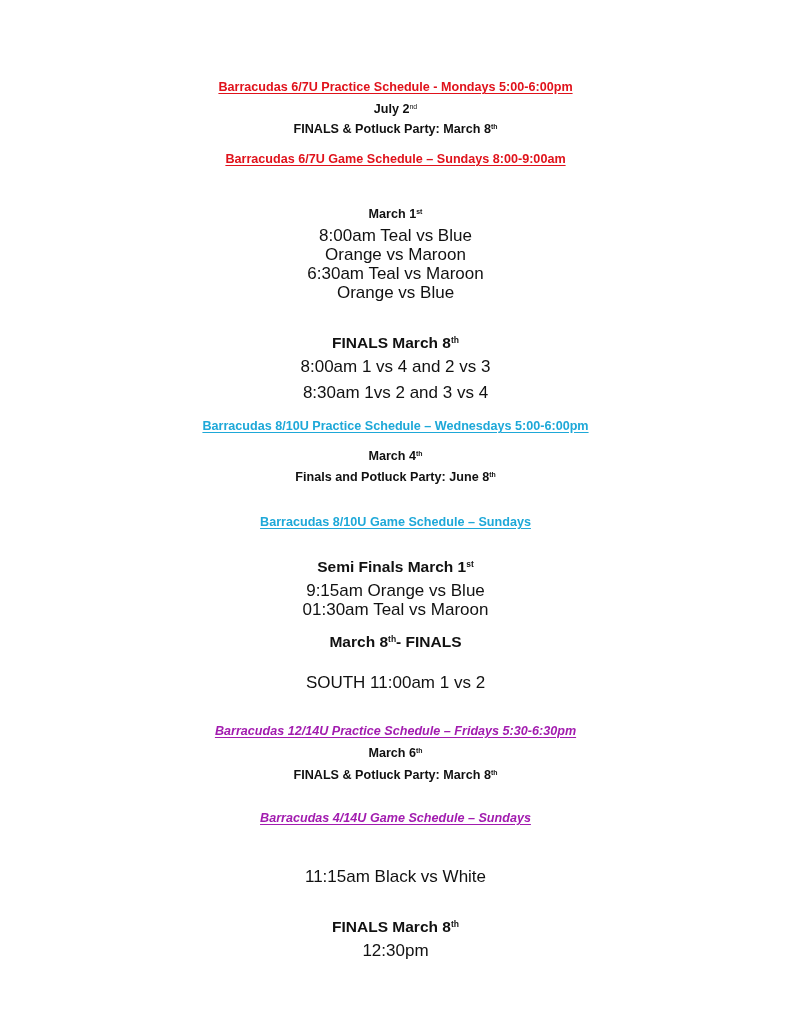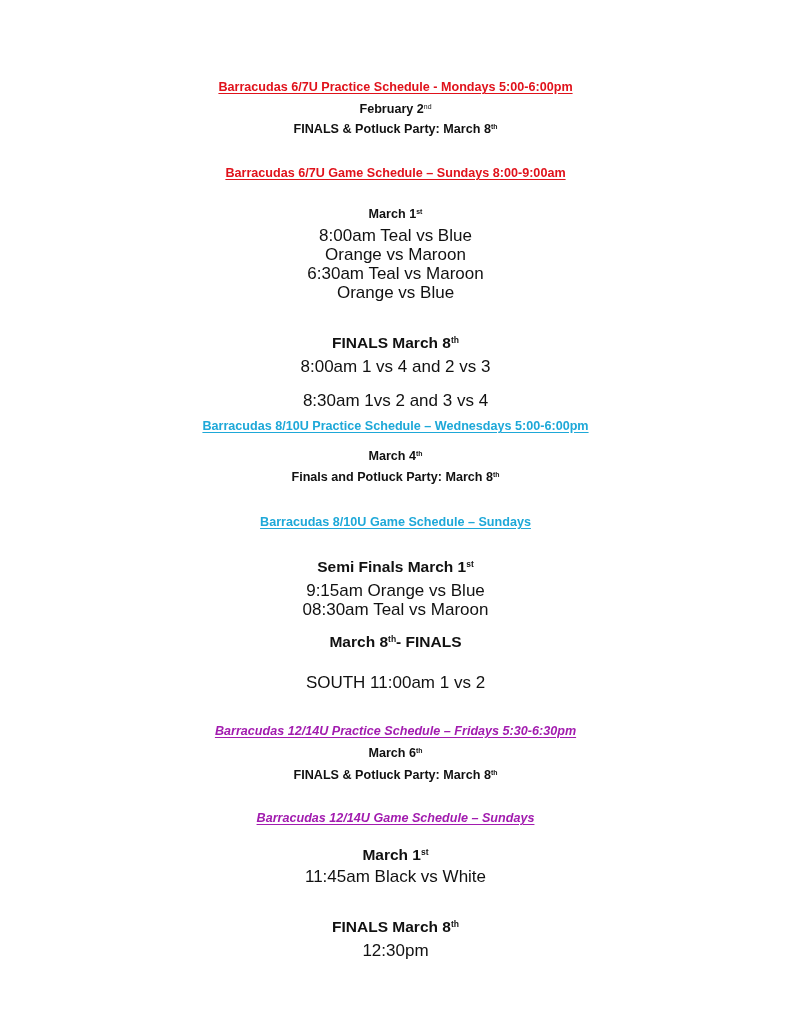--- a/index.html
+++ b/index.html
@@ -22,47 +22,46 @@
     .reg { font-size: 17px; font-weight: normal; }
     sup { font-size: 0.55em; vertical-align: 0.6em; line-height: 0; }
     .plain { font-weight: normal; }
   </style>
 </head>
 <body>
 
 <div class="page">
 
   <div class="line hdr red" style="top:69px">Barracudas 6/7U Practice Schedule - Mondays 5:00-6:00pm</div>
-  <div class="line bold" style="top:91px"><span>February 2</span><sup class="plain">nd</sup></div>
+  <div class="line bold" style="top:91px"><span>July 2</span><sup class="plain">nd</sup></div>
   <div class="line bold" style="top:111px"><span>FINALS &amp; Potluck Party: March 8</span><sup>th</sup></div>
 
-  <div class="line hdr red" style="top:155px">Barracudas 6/7U Game Schedule – Sundays 8:00-9:00am</div>
+  <div class="line hdr red" style="top:141px">Barracudas 6/7U Game Schedule – Sundays 8:00-9:00am</div>
   <div class="line bold" style="top:196px"><span>March 1</span><sup>st</sup></div>
   <div class="line reg" style="top:215px">8:00am Teal vs Blue</div>
   <div class="line reg" style="top:234px">Orange vs Maroon</div>
   <div class="line reg" style="top:253px">6:30am Teal vs Maroon</div>
   <div class="line reg" style="top:272px">Orange vs Blue</div>
   <div class="line big" style="top:323px"><span>FINALS March 8</span><sup>th</sup></div>
   <div class="line reg" style="top:346px">8:00am 1 vs 4 and 2 vs 3</div>
-  <div class="line reg" style="top:380px">8:30am 1vs 2 and 3 vs 4</div>
+  <div class="line reg" style="top:372px">8:30am 1vs 2 and 3 vs 4</div>
 
   <div class="line hdr blue" style="top:408px">Barracudas 8/10U Practice Schedule – Wednesdays 5:00-6:00pm</div>
   <div class="line bold" style="top:438px"><span>March 4</span><sup>th</sup></div>
-  <div class="line bold" style="top:459px"><span>Finals and Potluck Party: March 8</span><sup>th</sup></div>
+  <div class="line bold" style="top:459px"><span>Finals and Potluck Party: June 8</span><sup>th</sup></div>
 
   <div class="line hdr blue" style="top:504px">Barracudas 8/10U Game Schedule – Sundays</div>
   <div class="line big" style="top:547px"><span>Semi Finals March 1</span><sup>st</sup></div>
   <div class="line reg" style="top:570px">9:15am Orange vs Blue</div>
-  <div class="line reg" style="top:589px">08:30am Teal vs Maroon</div>
+  <div class="line reg" style="top:589px">01:30am Teal vs Maroon</div>
   <div class="line big" style="top:622px"><span>March 8</span><sup>th</sup><span>- FINALS</span></div>
   <div class="line reg" style="top:662px">SOUTH 11:00am 1 vs 2</div>
 
   <div class="line hdr green" style="top:713px">Barracudas 12/14U Practice Schedule – Fridays 5:30-6:30pm</div>
   <div class="line bold" style="top:735px"><span>March 6</span><sup>th</sup></div>
   <div class="line bold" style="top:757px"><span>FINALS &amp; Potluck Party: March 8</span><sup>th</sup></div>
 
-  <div class="line hdr green" style="top:800px">Barracudas 12/14U Game Schedule – Sundays</div>
-  <div class="line big" style="top:835px"><span>March 1</span><sup>st</sup></div>
-  <div class="line reg" style="top:856px">11:45am Black vs White</div>
+  <div class="line hdr green" style="top:800px">Barracudas 4/14U Game Schedule – Sundays</div>
+  <div class="line reg" style="top:856px">11:15am Black vs White</div>
   <div class="line big" style="top:907px"><span>FINALS March 8</span><sup>th</sup></div>
   <div class="line reg" style="top:930px">12:30pm</div>
 
 </div>
 
 </body></html>

